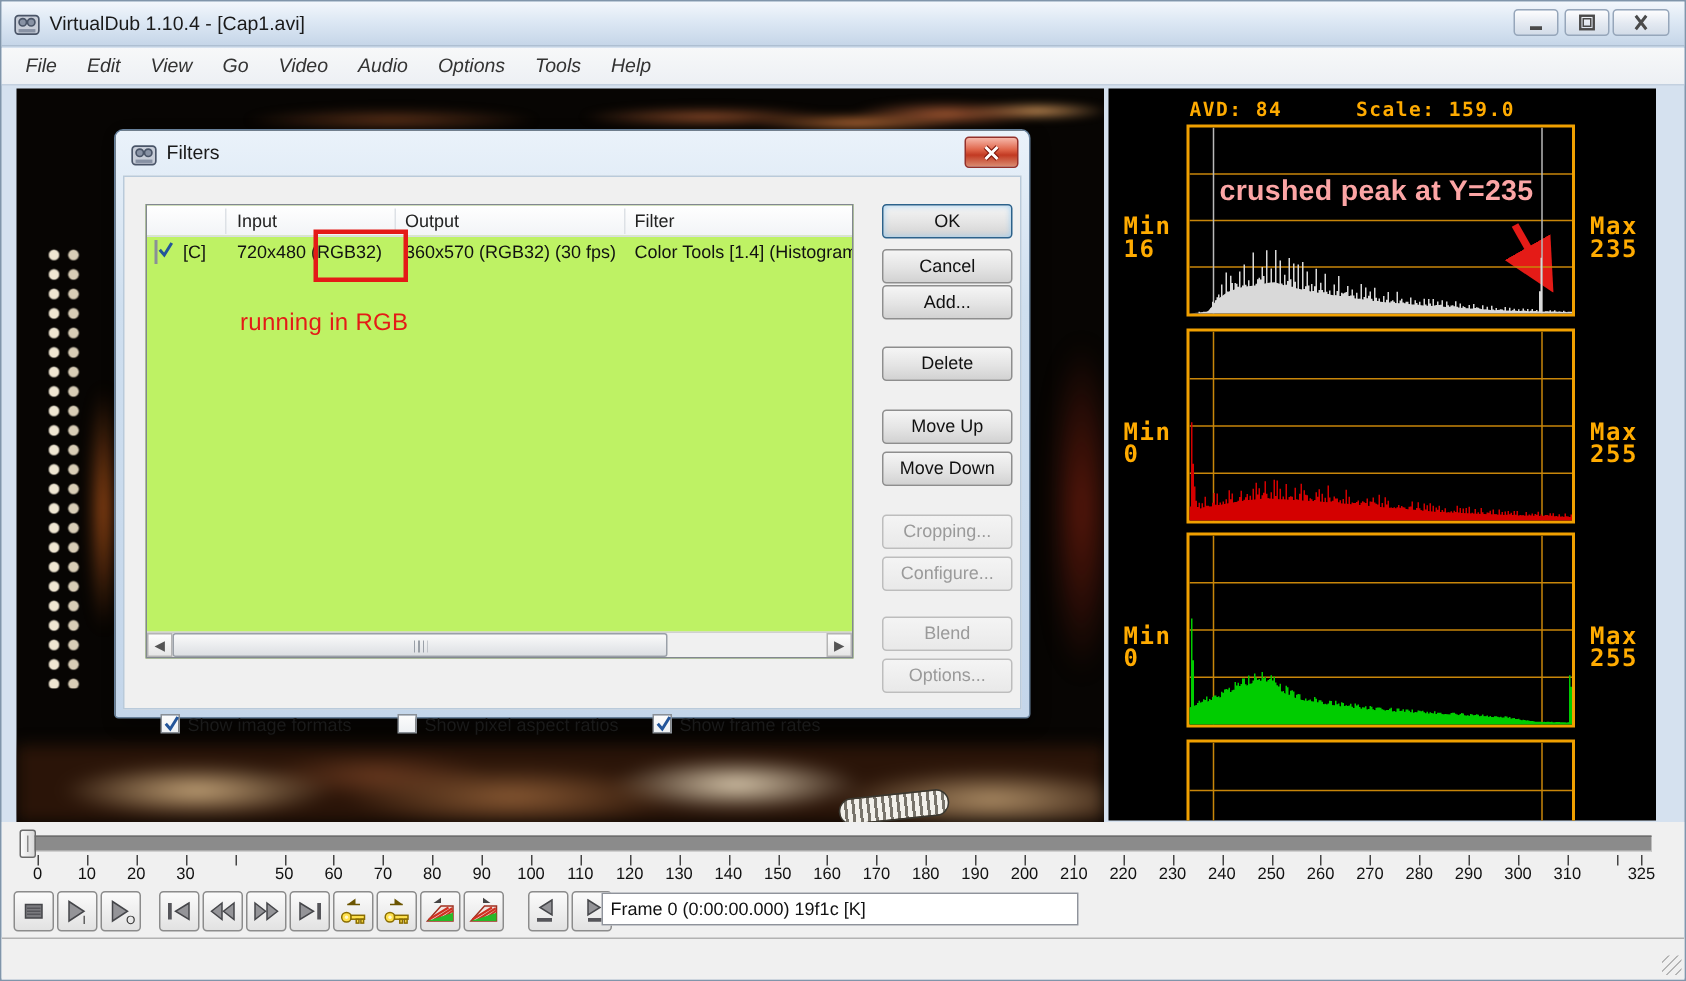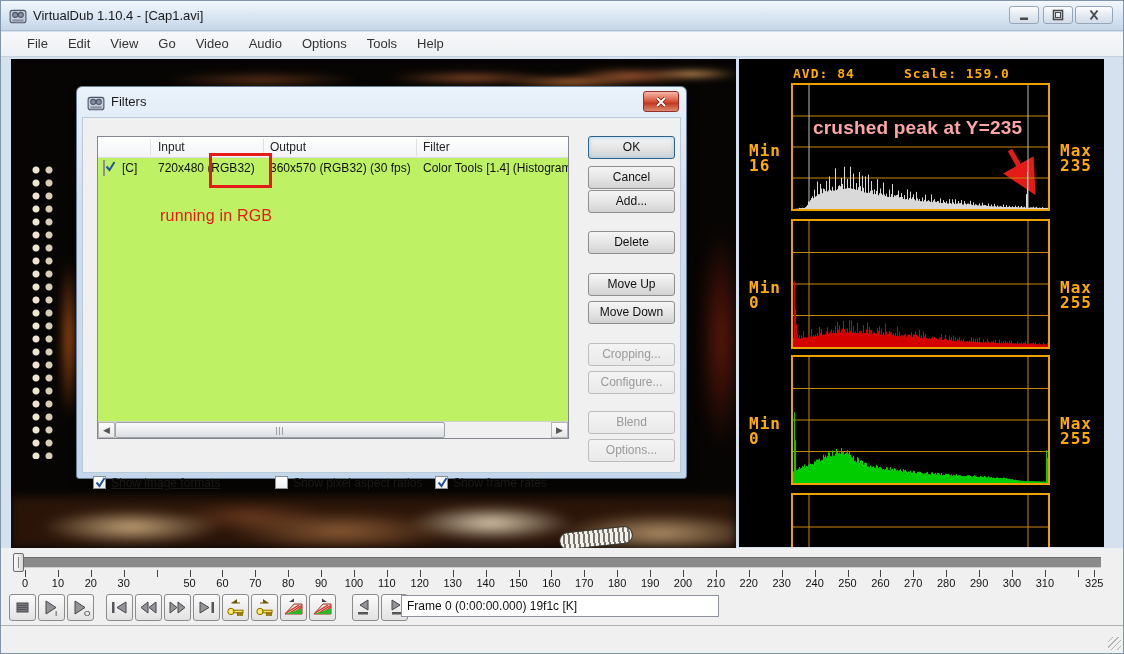--- a/index.html
+++ b/index.html
@@ -13,21 +13,21 @@
   
   .titlebar{position:absolute;left:0;top:0;width:100%;height:30px;
     background:linear-gradient(#f3f7fc,#dde8f4 45%,#c6d6e8);border-bottom:1px solid #aebfd2;}
   .app-icon{position:absolute;left:8px;top:6px;width:18px;height:18px;}
   .title-text{position:absolute;left:32px;top:0;line-height:30px;font-size:13px;}
   .win-btn{position:absolute;top:5px;width:30px;height:18px;border:1px solid #96a6ba;border-radius:3px;
     background:linear-gradient(#fdfdfe,#e3e9f1 55%,#d3dce8);cursor:default;}
   .win-btn svg{display:block;margin:0 auto;}
   
   .menubar{position:absolute;left:0;top:31px;width:100%;height:25px;
-    background:linear-gradient(#f7f8f9,#edf0f4);border-bottom:1px solid #c3d0df;padding-left:16px;}
+    background:linear-gradient(#f7f8f9,#edf0f4);border-bottom:1px solid #c3d0df;padding-left:6px;font-style:italic;}
   .menu-item{display:inline-block;padding:4px 10px 0 10px;height:25px;color:#333;font-size:13px;}
   
   .video{position:absolute;left:10px;top:58px;width:725px;height:489px;background:#070503;overflow:hidden;}
   .v-top{position:absolute;left:0;top:3px;width:100%;height:30px;filter:blur(3px);
     background:
       radial-gradient(ellipse 90px 12px at 620px 14px, #a85a34 0%, transparent 70%),
       radial-gradient(ellipse 120px 10px at 460px 16px, #8a4a28 0%, transparent 70%),
       radial-gradient(ellipse 70px 8px at 680px 12px, #e0a060 0%, transparent 70%),
       radial-gradient(ellipse 140px 12px at 250px 18px, #5a3018 0%, transparent 70%),
       radial-gradient(ellipse 100px 9px at 560px 20px, #c07038 0%, transparent 70%);}
@@ -269,24 +269,24 @@
           <div class="dbtn" style="top: 72px;">Add...</div>
           <div class="dbtn" style="top: 113px;">Delete</div>
           <div class="dbtn" style="top: 155px;">Move Up</div>
           <div class="dbtn" style="top: 183px;">Move Down</div>
           <div class="dbtn disabled" style="top: 225px;">Cropping...</div>
           <div class="dbtn disabled" style="top: 253px;">Configure...</div>
           <div class="dbtn disabled" style="top: 293px;">Blend</div>
           <div class="dbtn disabled" style="top: 321px;">Options...</div>
         </div>
       <div id="dlg-checks">
-          <label class="cbx-item" style="left: 10px; text-decoration: underline;"><span class="cb"><svg width="13" height="13">
+          <label class="cbx-item" style="left: 24px;"><span class="cb"><svg width="13" height="13">
                 <path d="M2.5 6.5l3 3.5 5-8" stroke="#23559a" stroke-width="2" fill="none"></path>
               </svg></span>Show image formats</label>
-          <label class="cbx-item" style="left: 192px;"><span class="cb"></span>Show pixel aspect ratios</label>
+          <label class="cbx-item" style="left: 182px;"><span class="cb"></span>Show pixel aspect ratios</label>
           <label class="cbx-item" style="left: 352px;"><span class="cb"><svg width="13" height="13">
                 <path d="M2.5 6.5l3 3.5 5-8" stroke="#23559a" stroke-width="2" fill="none"></path>
               </svg></span>Show frame rates</label>
         </div>
     </div>
   </div>
 
   <div class="controls">
     <div class="track"></div>
     <div class="thumb">

